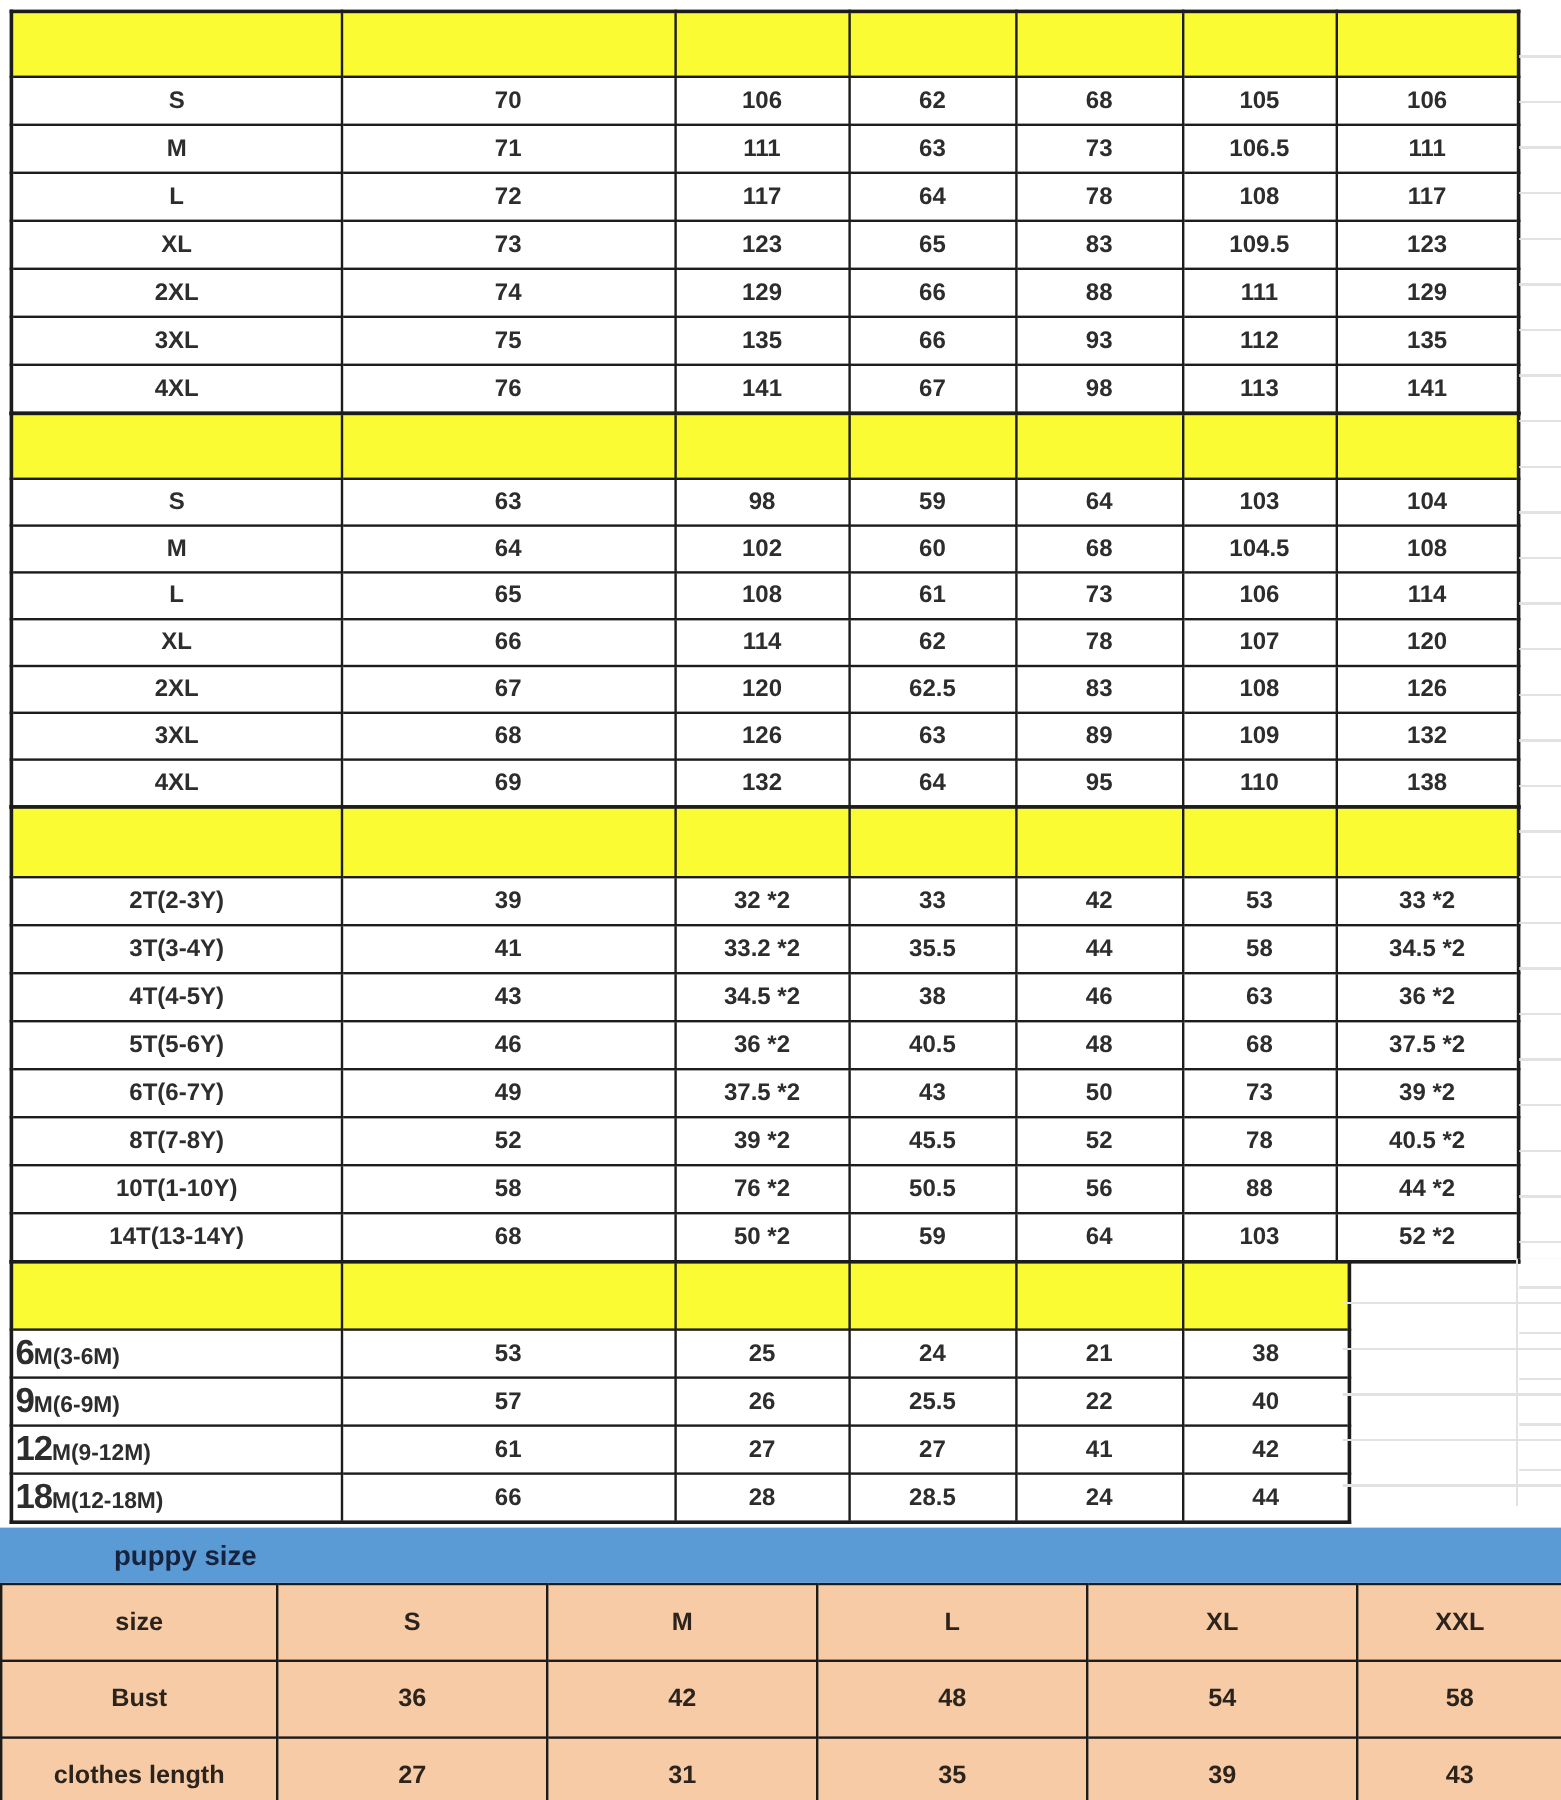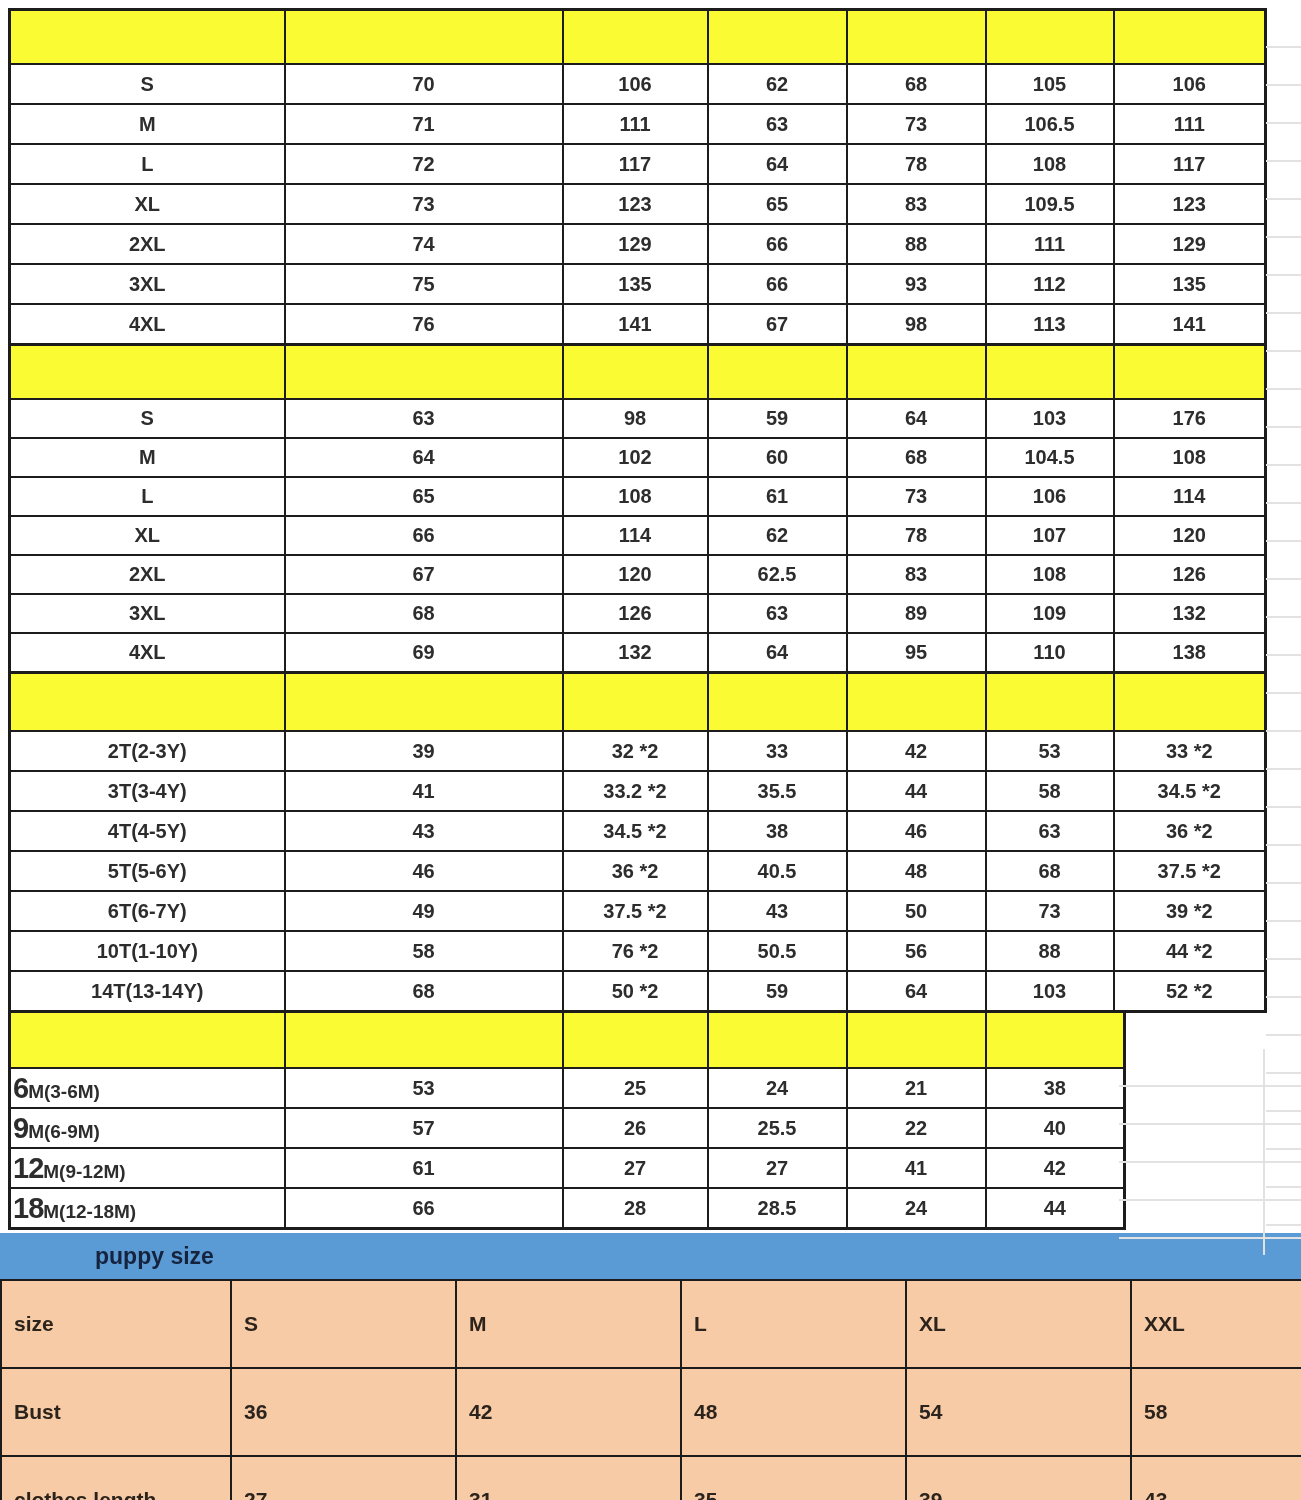--- a/index.html
+++ b/index.html
@@ -37,21 +37,21 @@
   .c4{width:139px}.c5{width:128px}.c6{width:152px}.c5b{width:139px}
   
   .puppy-bar{
     position:relative;margin-top:3px;width:1301px;height:46px;
     background:var(--bar-blue);display:flex;align-items:center;
   }
   .puppy-bar span{margin-left:95px;font-size:23px;font-weight:700;color:var(--bar-text);}
   .t-puppy{width:1301px;border:2px solid var(--grid-black);border-bottom-width:3px;}
   .t-puppy td{
     background:var(--puppy-peach);border:2px solid var(--grid-black);
-    height:62px;text-align:left;font-size:21px;font-weight:700;color:#2c241c;padding:12px;
+    height:62px;text-align:center;font-size:21px;font-weight:700;color:#2c241c;padding:0;
   }
   .p0{width:230px}.p1{width:225px}.p2{width:225px}.p3{width:225px}.p4{width:225px}.p5{width:171px}
   
   .gridlines-right{
     position:absolute;left:1266px;top:10px;width:35px;height:1247px;
     background:repeating-linear-gradient(to bottom,transparent 0 36px,var(--faint-gridline) 36px 38px);
   }
   .gridlines-baby{
     position:absolute;left:1119px;top:1049px;width:182px;height:206px;
     background-image:
@@ -174,21 +174,21 @@
       </tr>
     </thead>
     <tbody>
       <tr>
         <td>S</td>
         <td>63</td>
         <td>98</td>
         <td>59</td>
         <td>64</td>
         <td>103</td>
-        <td>176</td>
+        <td>104</td>
       </tr>
         <tr>
         <td>M</td>
         <td>64</td>
         <td>102</td>
         <td>60</td>
         <td>68</td>
         <td>104.5</td>
         <td>108</td>
       </tr>
@@ -301,20 +301,29 @@
         <tr style="color: rgb(63, 151, 216);">
         <td>6T(6-7Y)</td>
         <td>49</td>
         <td>37.5 *2</td>
         <td>43</td>
         <td>50</td>
         <td>73</td>
         <td class="hip">39 *2</td>
       </tr>
         <tr style="color: rgb(39, 53, 107);">
+        <td>8T(7-8Y)</td>
+        <td>52</td>
+        <td>39 *2</td>
+        <td>45.5</td>
+        <td>52</td>
+        <td>78</td>
+        <td class="hip">40.5 *2</td>
+      </tr>
+        <tr style="color: rgb(39, 53, 107);">
         <td>10T(1-10Y)</td>
         <td>58</td>
         <td>76 *2</td>
         <td>50.5</td>
         <td>56</td>
         <td>88</td>
         <td class="hip">44 *2</td>
       </tr>
         <tr style="color: rgb(251, 36, 32);">
         <td>14T(13-14Y)</td>

